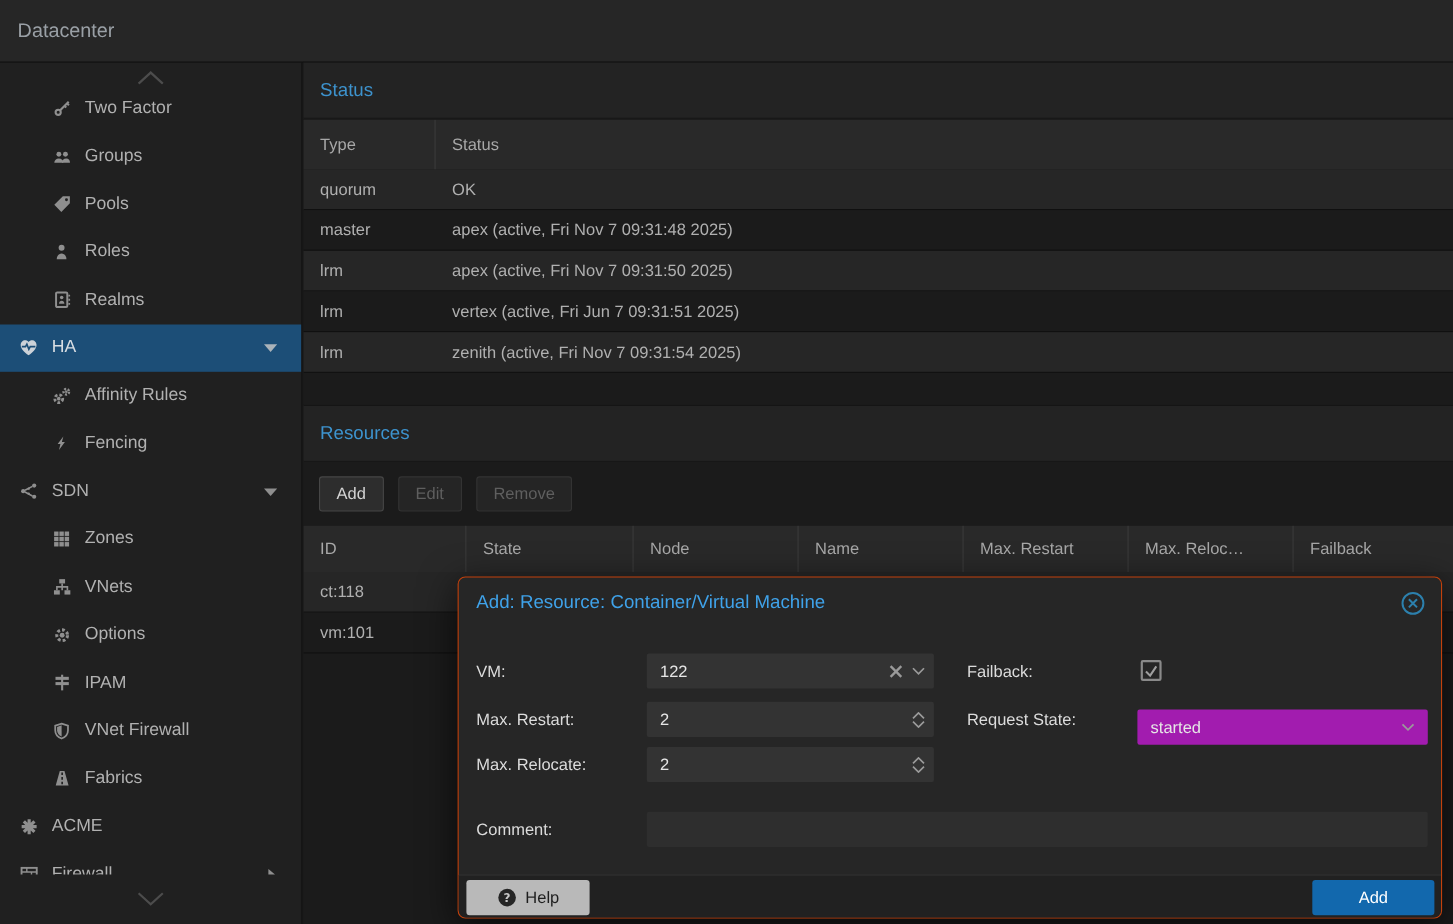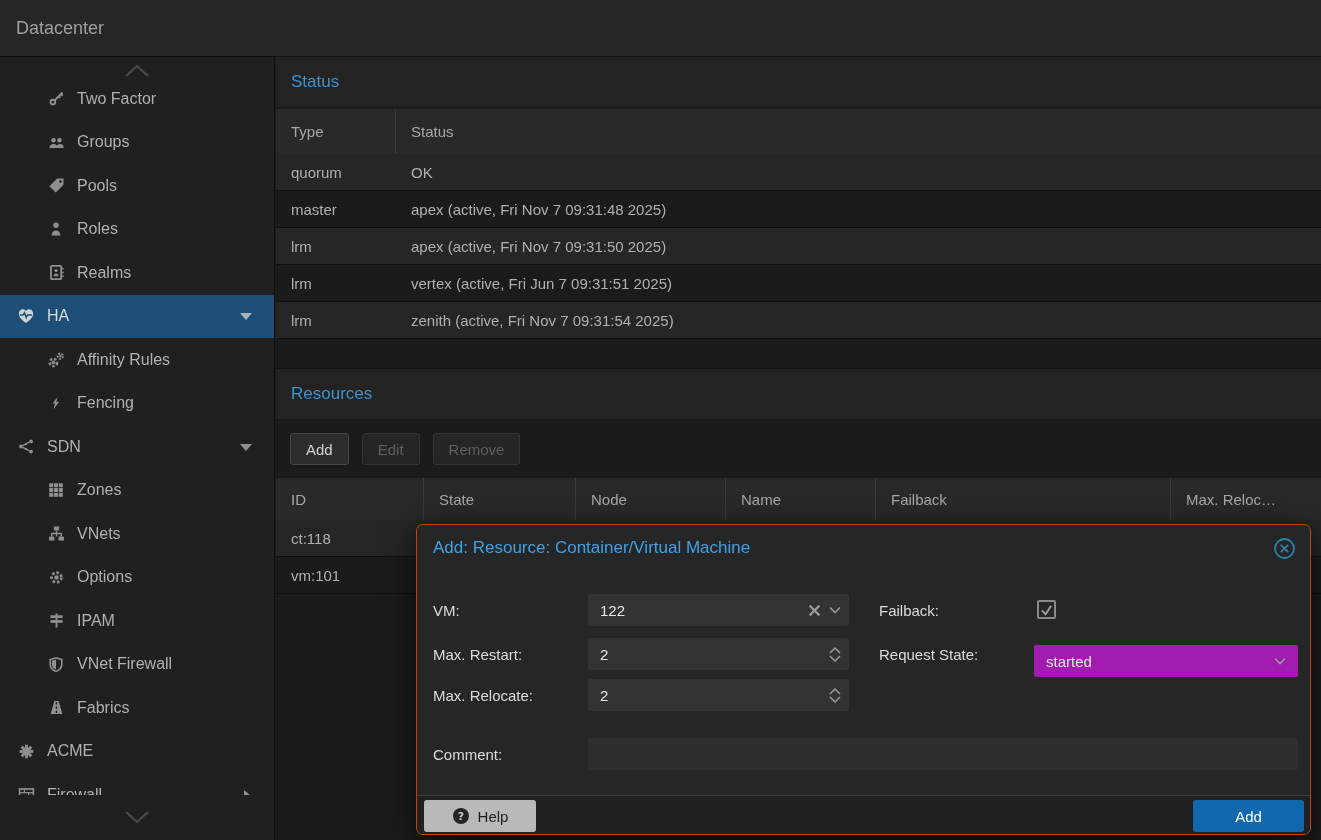--- a/index.html
+++ b/index.html
@@ -390,22 +390,23 @@
   <div class="toolbar">
     <button class="tbtn">Add</button>
     <button class="tbtn dis">Edit</button>
     <button class="tbtn dis">Remove</button>
   </div>
   <div class="thead res-thead">
     <div class="th c0">ID</div>
     <div class="th c1">State</div>
     <div class="th c2">Node</div>
     <div class="th c3">Name</div>
+    <div class="th c4">Max. Restart</div>
+    <div class="th c5">Max. Reloc…</div>
     <div class="th c6">Failback</div>
-    <div class="th c5">Max. Reloc…</div>
   </div>
   <div class="trow r-light" style="top:463px">
     <div class="td c0">ct:118</div>
     <div class="td c1"></div>
       <div class="td c2"></div>
     <div class="td c3"></div>
       <div class="td c4"></div>
     <div class="td c5"></div>
       <div class="td c6"></div>
   </div>

